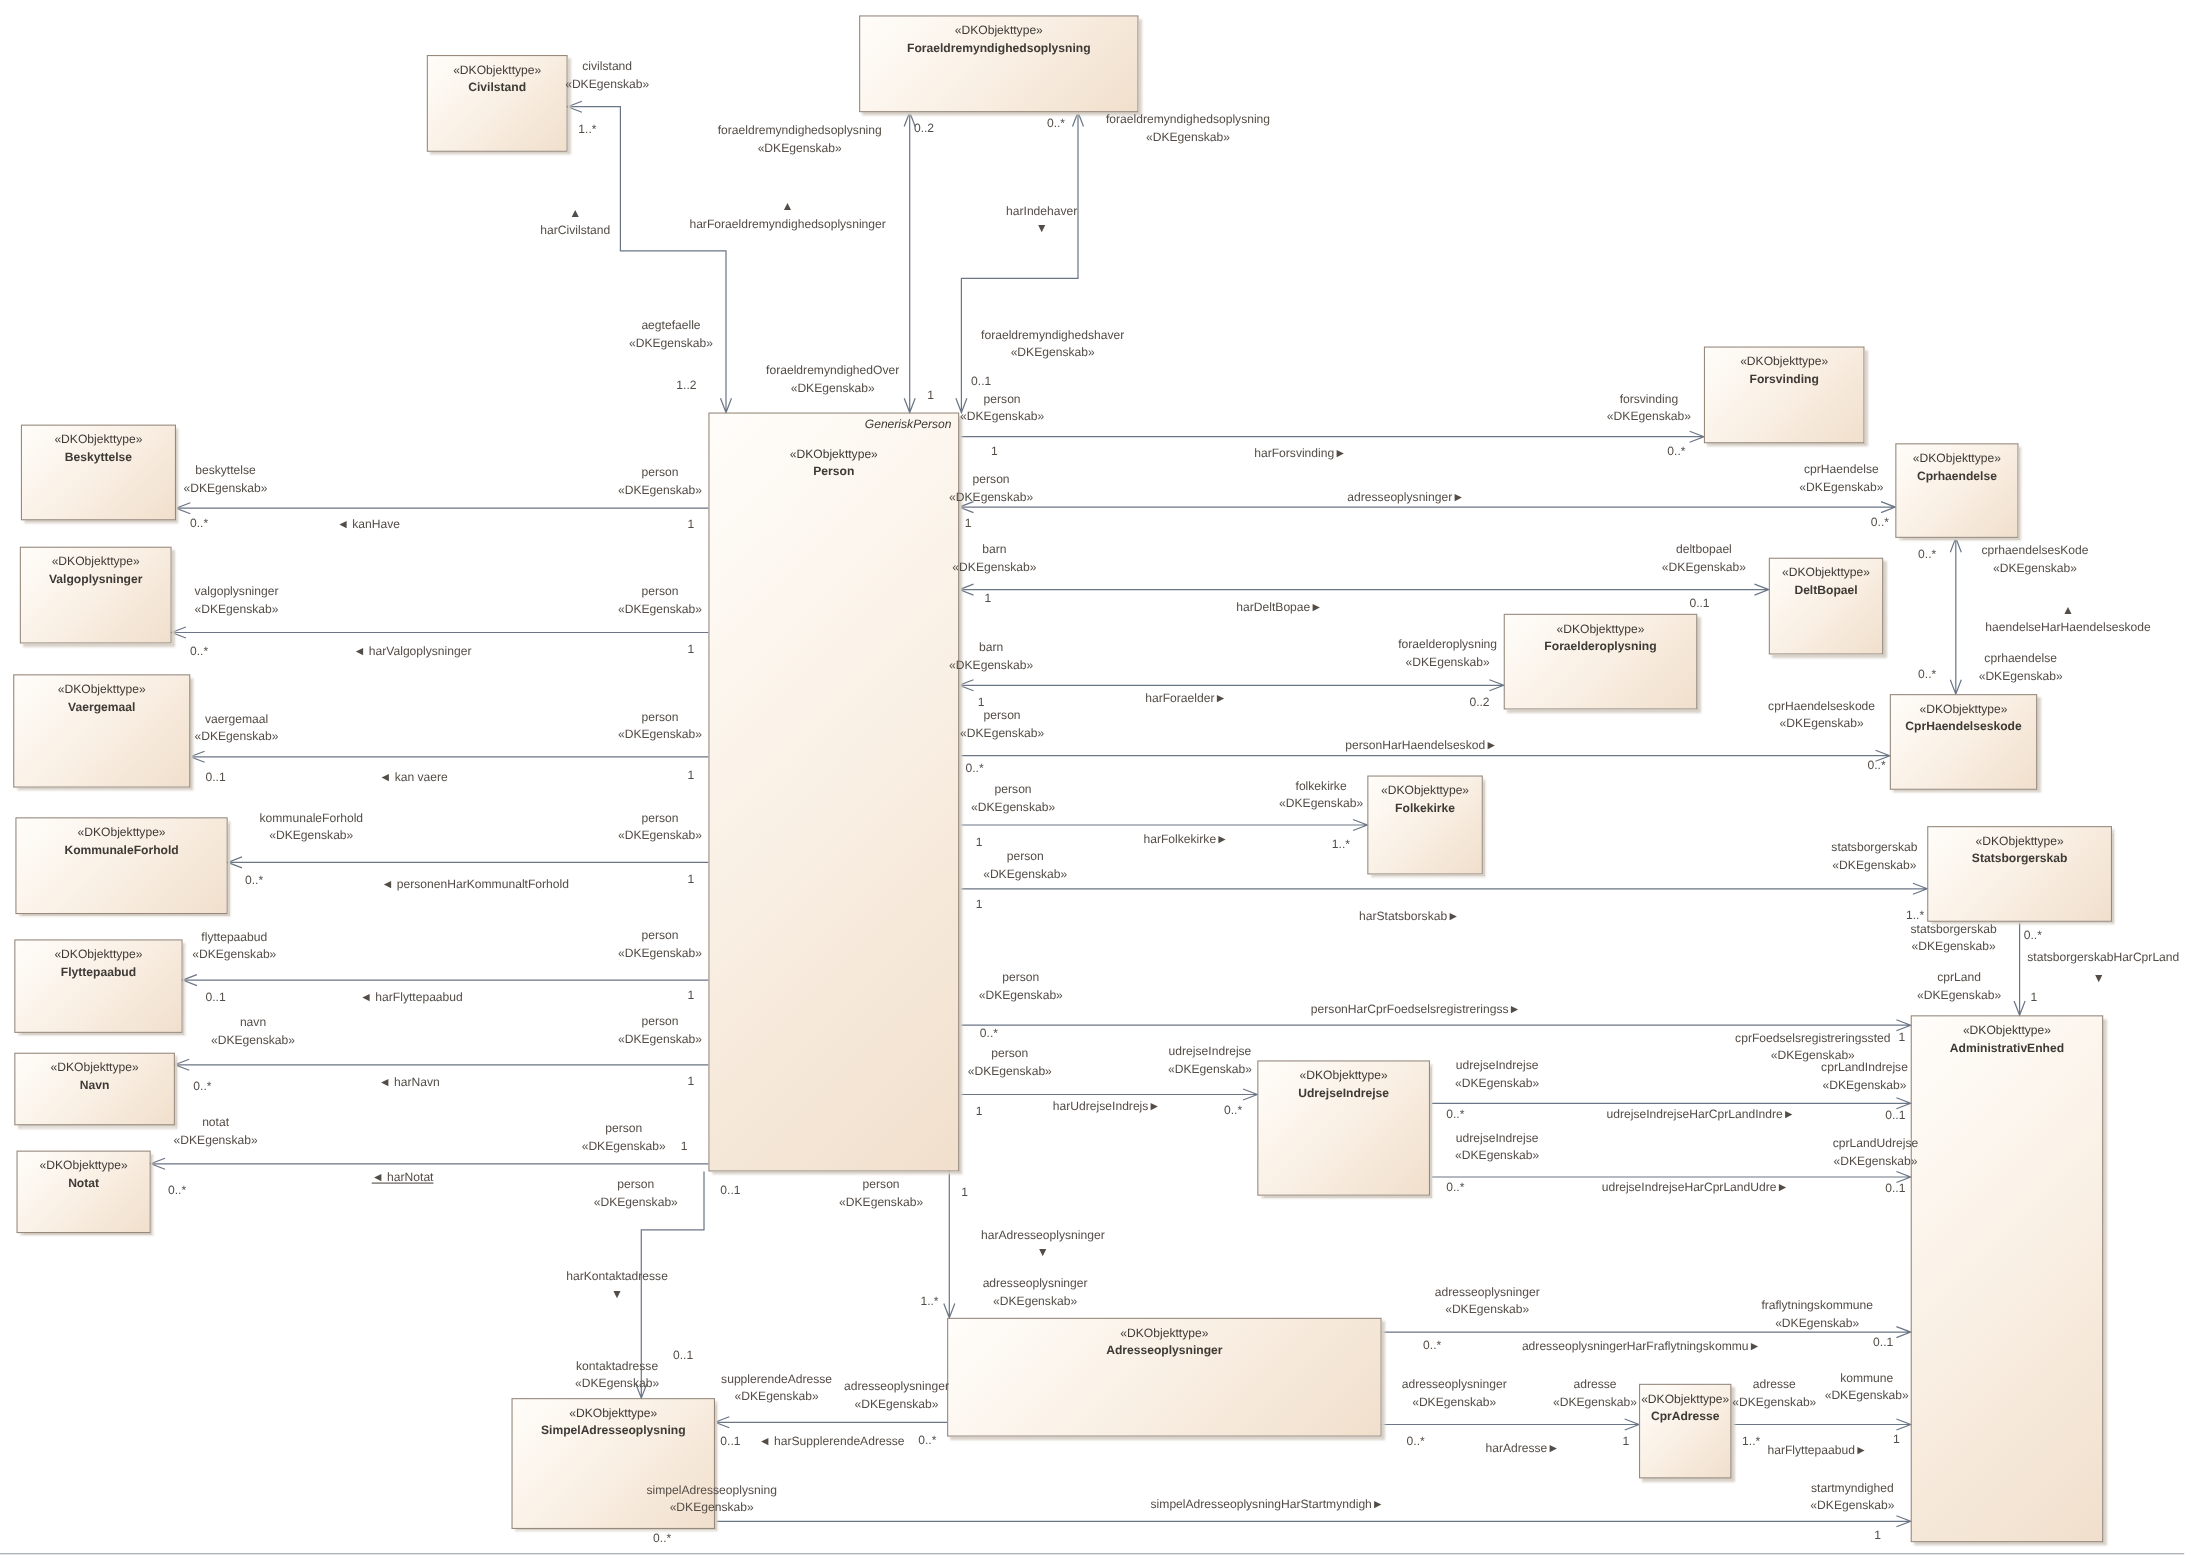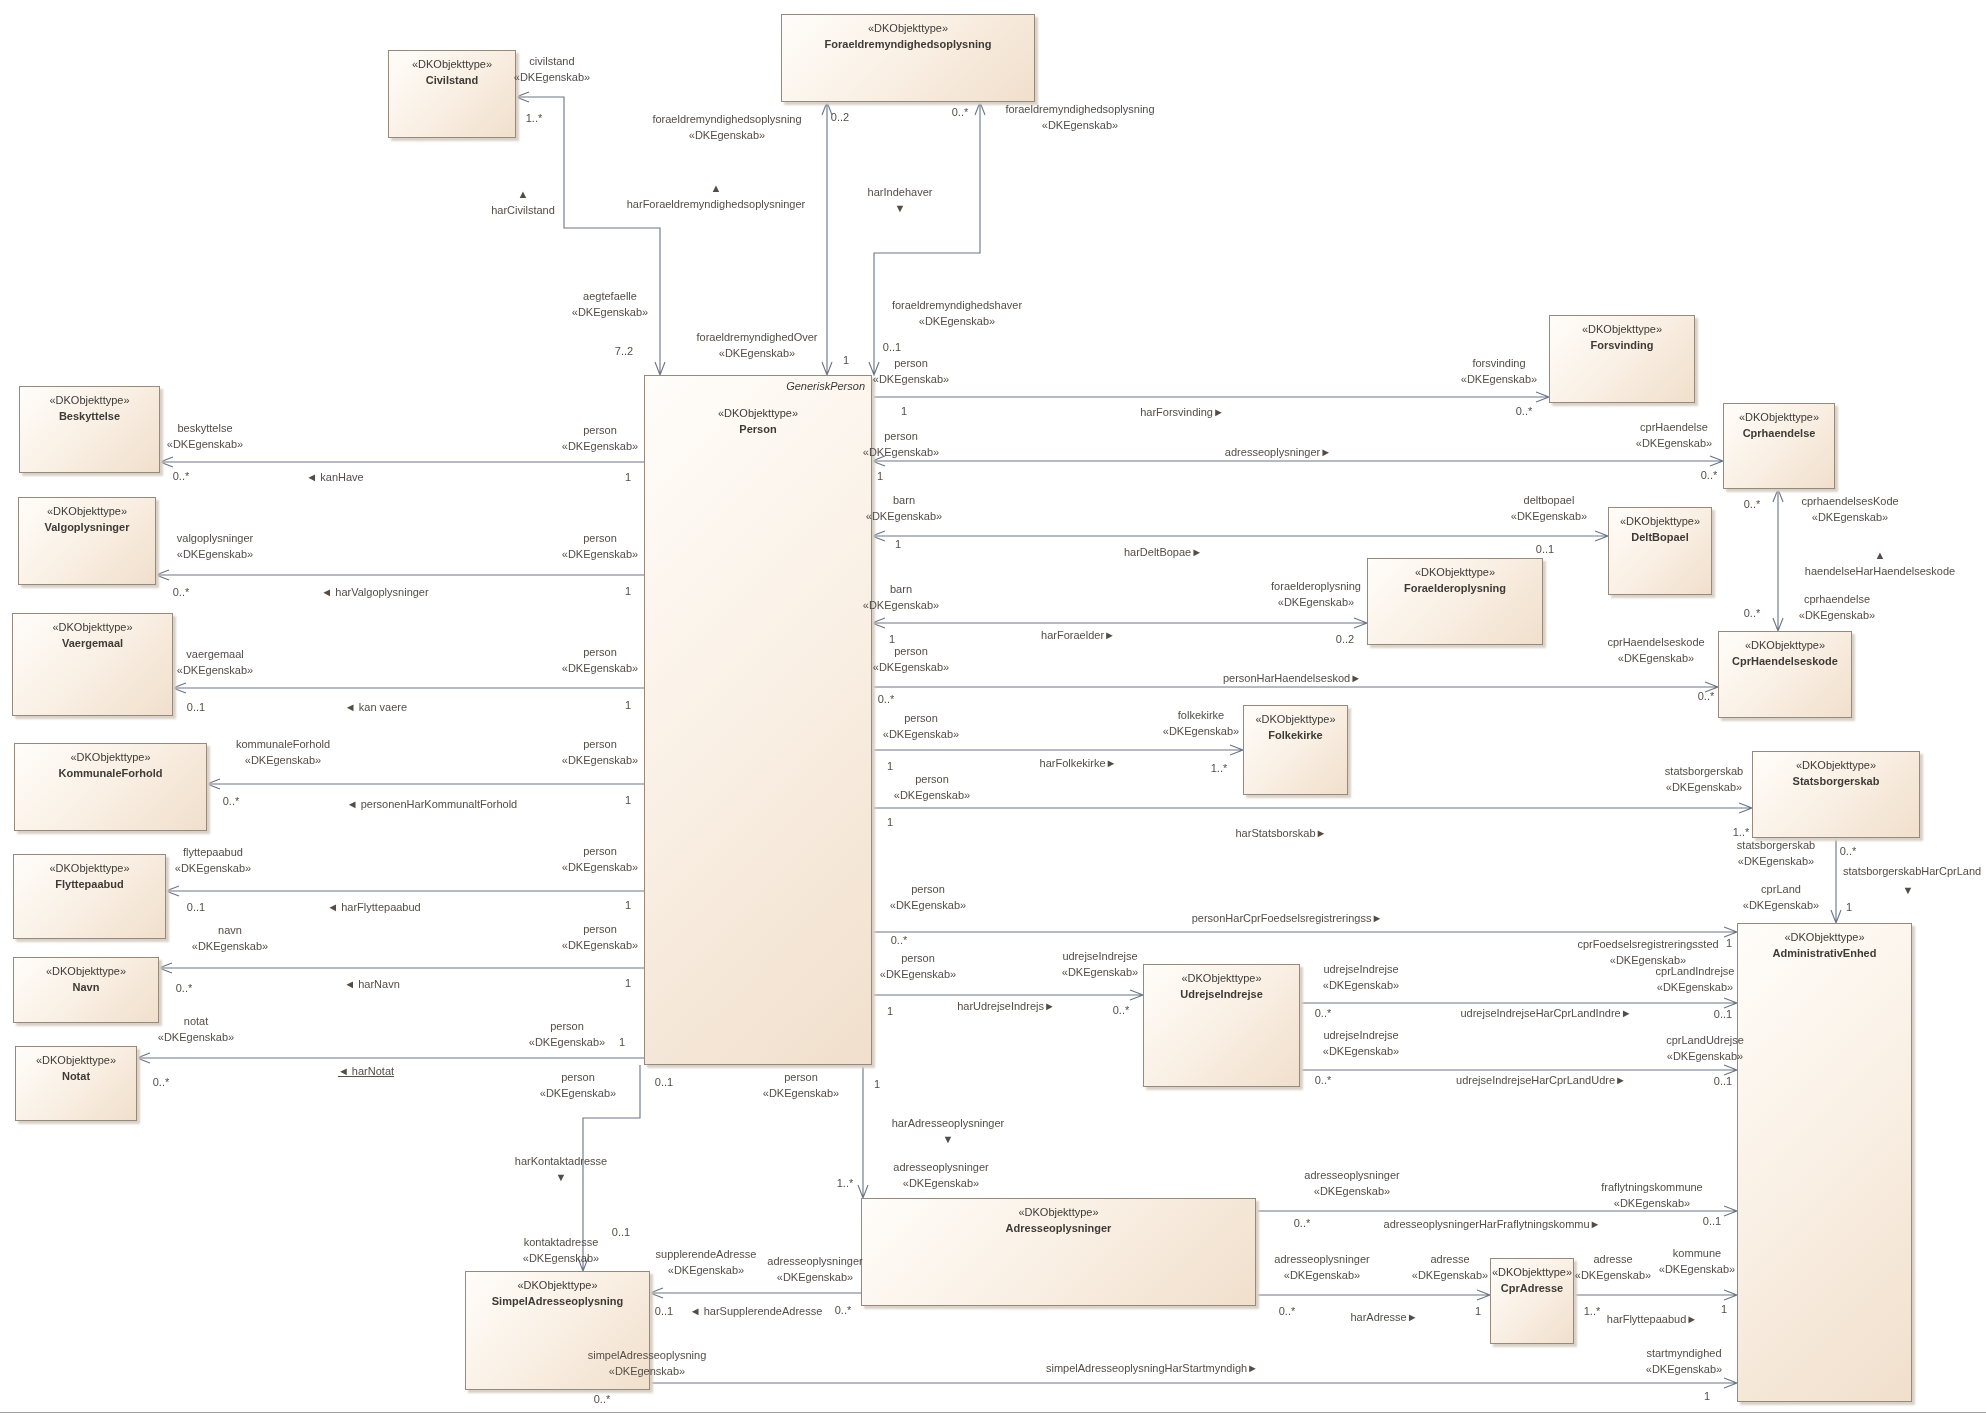--- a/index.html
+++ b/index.html
@@ -165,33 +165,33 @@
     <div class="lbl" style="left: 567px; top: 1035px;">person
 «DKEgenskab»</div>
     <div class="lbl" style="left: 622px; top: 1043px;">1</div>
     <div class="lbl" style="left: 552px; top: 70px;">civilstand
 «DKEgenskab»</div>
     <div class="lbl" style="left: 534px; top: 119px;">1..*</div>
     <div class="lbl" style="left: 523px; top: 203px;">▲
 harCivilstand</div>
     <div class="lbl" style="left: 610px; top: 305px;">aegtefaelle
 «DKEgenskab»</div>
-    <div class="lbl" style="left: 624px; top: 352px;">7..2</div>
+    <div class="lbl" style="left: 624px; top: 352px;">1..2</div>
     <div class="lbl" style="left: 727px; top: 128px;">foraeldremyndighedsoplysning
 «DKEgenskab»</div>
     <div class="lbl" style="left: 840px; top: 118px;">0..2</div>
     <div class="lbl" style="left: 716px; top: 197px;">▲
 harForaeldremyndighedsoplysninger</div>
     <div class="lbl" style="left: 757px; top: 346px;">foraeldremyndighedOver
 «DKEgenskab»</div>
     <div class="lbl" style="left: 846px; top: 361px;">1</div>
     <div class="lbl" style="left: 960px; top: 113px;">0..*</div>
     <div class="lbl" style="left: 1080px; top: 118px;">foraeldremyndighedsoplysning
 «DKEgenskab»</div>
-    <div class="lbl" style="left: 900px; top: 201px;">harIndehaver
+    <div class="lbl" style="left: 947px; top: 201px;">harIndehaver
 ▼</div>
     <div class="lbl" style="left: 957px; top: 314px;">foraeldremyndighedshaver
 «DKEgenskab»</div>
     <div class="lbl" style="left: 892px; top: 348px;">0..1</div>
     <div class="lbl" style="left: 911px; top: 372px;">person
 «DKEgenskab»</div>
     <div class="lbl" style="left: 904px; top: 412px;">1</div>
     <div class="lbl" style="left: 1182px; top: 413px;">harForsvinding►</div>
     <div class="lbl" style="left: 1499px; top: 372px;">forsvinding
 «DKEgenskab»</div>

